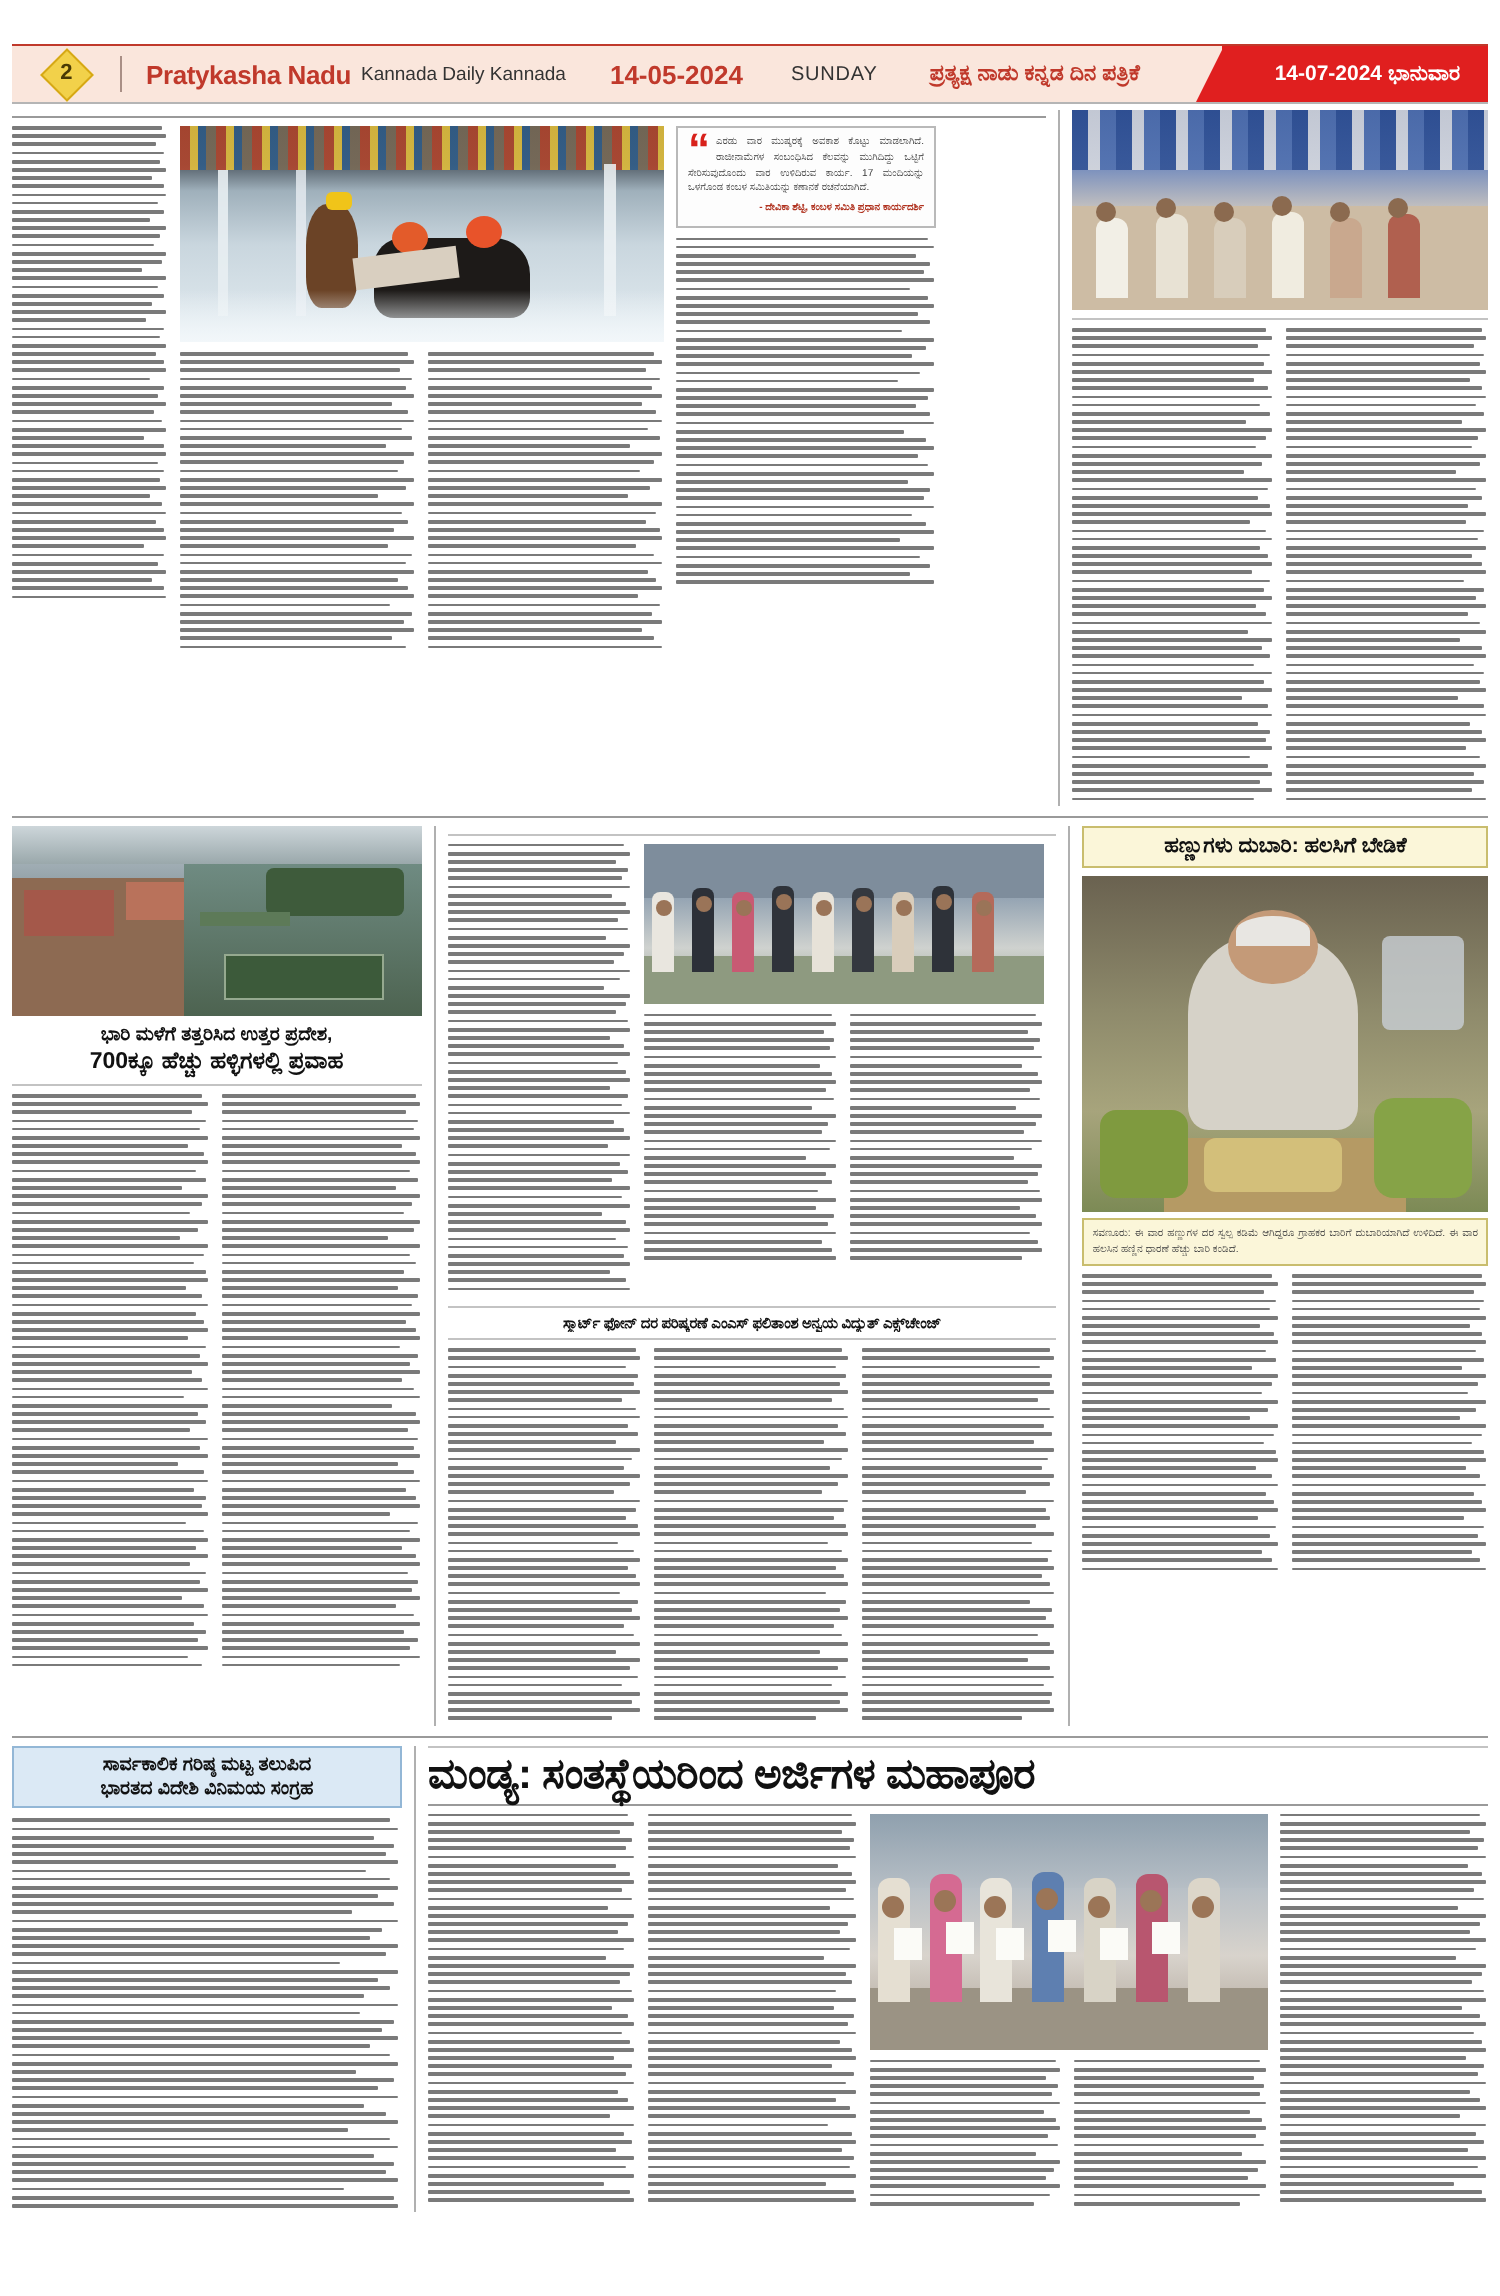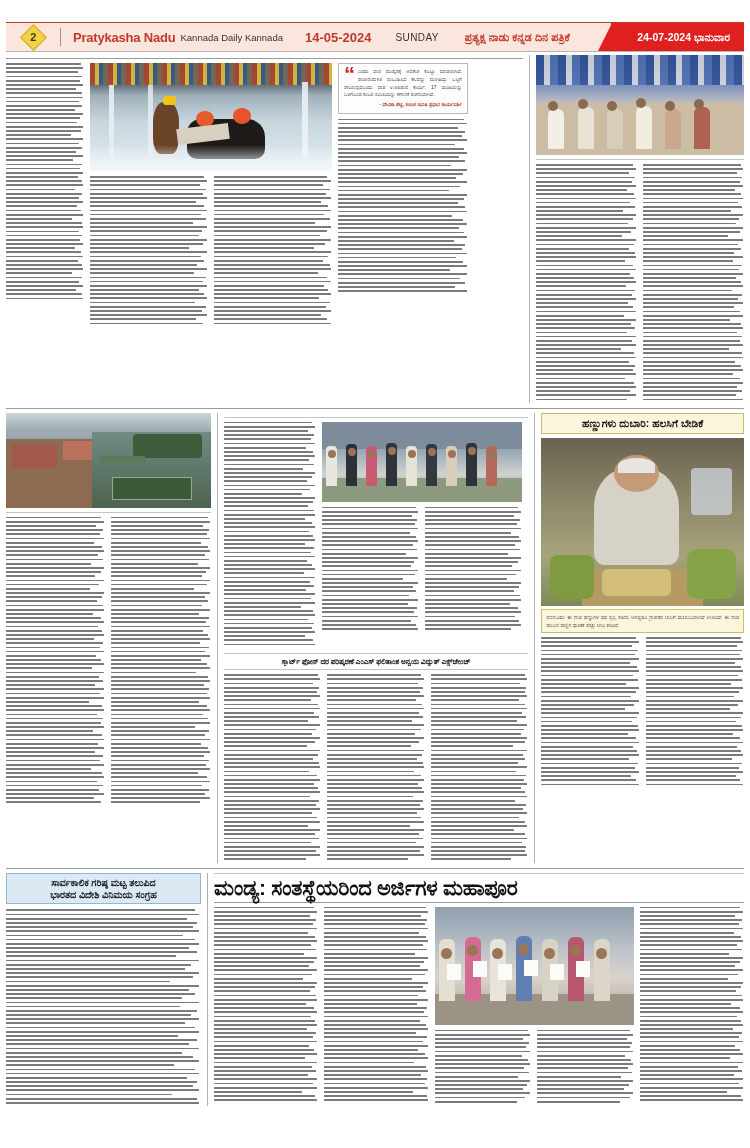--- a/index.html
+++ b/index.html
@@ -70,21 +70,21 @@
       <div class="pageno">
         <span>2</span>
       </div>
     </div>
     <div class="mh-div"></div>
     <div class="mh-title">Pratykasha Nadu</div>
     <div class="mh-sub">Kannada Daily Kannada</div>
     <div class="mh-date">14-05-2024</div>
     <div class="mh-day">SUNDAY</div>
     <div class="mh-knd">ಪ್ರತ್ಯಕ್ಷ ನಾಡು ಕನ್ನಡ ದಿನ ಪತ್ರಿಕೆ</div>
-    <div class="mh-redflag">24-07-2024 ಭಾನುವಾರ</div>
+    <div class="mh-redflag">14-07-2024 ಭಾನುವಾರ</div>
   </div>
 
   <div class="top">
 
     <div class="top-left">
       <div class="rule" style="margin:3px 0 4px 0;"></div>
 
       <div class="flex" style="gap:6px;">
 
         <div class="col-txt txt sm" style="width:78px;">
@@ -443,20 +443,24 @@
     <div style="width:208px;">
       <div class="photo flood" style="height:95px;">
         <div style="position:absolute;left:0;top:28%;width:42%;height:72%;background:#8d6a52;"></div>
         <div style="position:absolute;left:3%;top:34%;width:22%;height:24%;background:#a4584a;"></div>
         <div style="position:absolute;left:28%;top:30%;width:14%;height:20%;background:#b9725b;"></div>
         <div style="position:absolute;left:42%;top:20%;right:0;bottom:0;background:linear-gradient(#6f8b82,#4d6350);"></div>
         <div style="position:absolute;right:4%;top:22%;width:34%;height:26%;background:#3e5b3b;border-radius:4px;"></div>
         <div style="position:absolute;left:52%;bottom:8%;width:38%;height:22%;background:#3c5a3a;border:1px solid #95a98f;"></div>
         <div style="position:absolute;left:46%;top:46%;width:22%;height:7%;background:#5d7a58;"></div>
         <div style="position:absolute;top:0;left:0;right:0;height:20%;background:linear-gradient(#cdd6da,#9aa8ab);"></div>
+      </div>
+      <div style="margin-top:4px;">
+        <div class="subhead-k">ಭಾರಿ ಮಳೆಗೆ ತತ್ತರಿಸಿದ ಉತ್ತರ ಪ್ರದೇಶ,</div>
+        <div class="subhead-k" style="font-size:11.5px;">700ಕ್ಕೂ ಹೆಚ್ಚು ಹಳ್ಳಿಗಳಲ್ಲಿ ಪ್ರವಾಹ</div>
       </div>
       <div class="rule-thin" style="margin:4px 0;"></div>
       <div class="flex" style="gap:6px;">
         <div class="txt sm" style="width:50%;">
           <div class="ln" style="width:96%"></div>
             <div class="ln" style="width:99%"></div>
             <div class="ln" style="width:91%"></div>
           <div class="ln" style="width:98%"></div>
             <div class="ln" style="width:95%"></div>
             <div class="ln" style="width:99%"></div>

